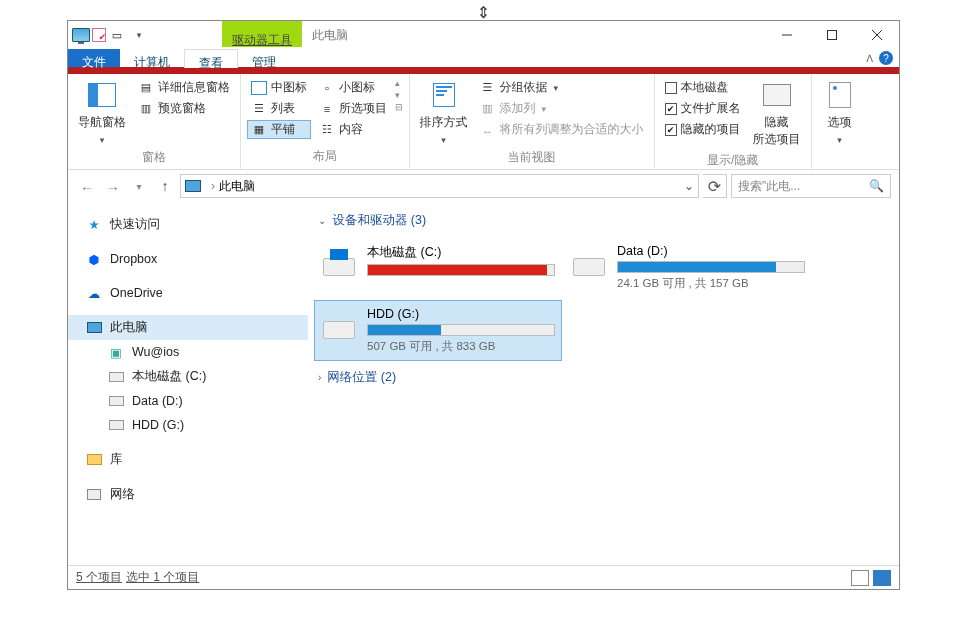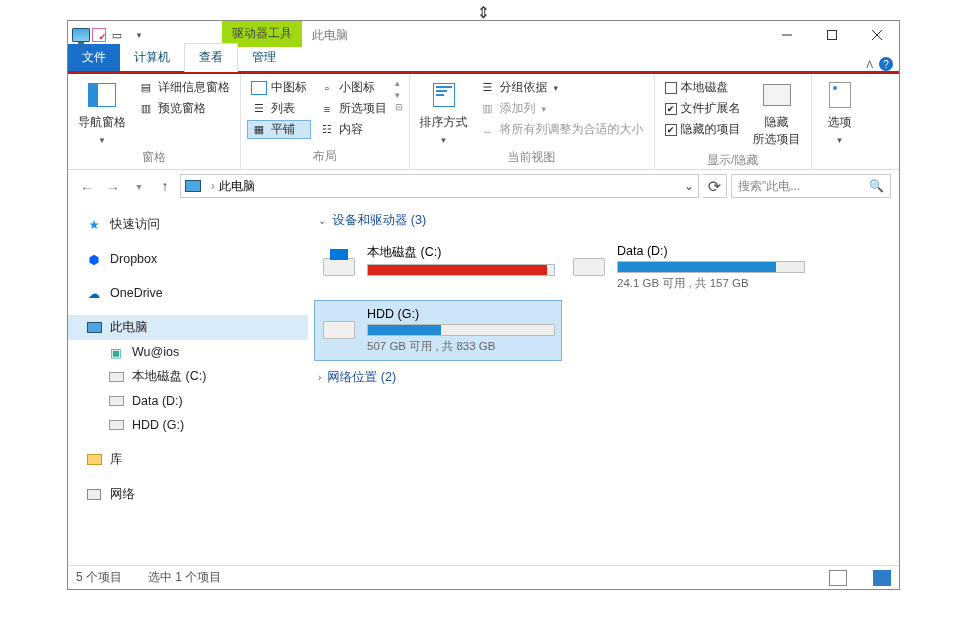--- a/index.html
+++ b/index.html
@@ -7,29 +7,29 @@
 .window { width: 833px; height: 570px; border: 1px solid #888; background: #fff; position: relative; display: flex; flex-direction: column; }
 .resize-handle { position: absolute; top: -18px; left: 50%; transform: translateX(-50%); font-size: 16px; color: #333; }
 
 
 .titlebar { height: 28px; display: flex; align-items: center; background: #fff; }
 .qat { display: flex; align-items: center; height: 100%; padding: 0 2px; }
 .qat-item { width: 22px; height: 22px; display: flex; align-items: center; justify-content: center; font-size: 11px; color: #333; }
 .monitor-icon { width: 18px; height: 14px; background: linear-gradient(#4da6e0,#87cef2); border: 1px solid #256; border-radius: 1px; position: relative; }
 .monitor-icon::after { content:''; position:absolute; bottom:-3px; left:5px; width:6px; height:2px; background:#666; }
 .title-context { display: flex; align-items: stretch; height: 100%; margin-left: 70px; }
-.context-tab { background: #a0d911; color: #444; font-size: 12px; padding: 4px 10px 0; border-bottom: 2px solid #fff; }
+.context-tab { background: #a0d911; color: #444; font-size: 12px; padding: 11px 10px 0; border-bottom: 2px solid #fff; text-decoration: underline; }
 .window-title { font-size: 12px; color: #777; padding: 6px 10px 0; }
 .titlebar-spacer { flex: 1; }
 .win-buttons { display: flex; }
 .win-btn { width: 45px; height: 28px; display: flex; align-items: center; justify-content: center; color: #444; }
 .win-btn svg { width: 10px; height: 10px; }
 
 
-.ribbon-tabs { height: 25px; display: flex; align-items: flex-end; border-bottom: 3px solid #b91c1c; }
+.ribbon-tabs { height: 25px; display: flex; border-bottom: 7px solid #b91c1c; }
 .rtab { font-size: 12px; padding: 5px 14px; cursor: default; color: #0c4a6e; }
 .rtab.file { background: #1a6fc9; color: #fff; }
 .rtab.active { border: 1px solid #ddd; border-bottom: 1px solid #fff; margin-bottom: -1px; background: #fff; }
 .rtab.context { margin-left: 0; }
 .ribbon-right { margin-left: auto; display: flex; align-items: center; padding-right: 6px; gap: 6px; }
 .chev-up { color: #666; font-size: 10px; }
 .help-icon { width: 14px; height: 14px; border-radius: 50%; background: #1a6fc9; color: #fff; font-size: 10px; display: flex; align-items: center; justify-content: center; }
 
 
 .ribbon { height: 96px; border-bottom: 1px solid #ddd; display: flex; font-size: 12px; color: #333; }
@@ -91,21 +91,21 @@
 .drive-icon { width:36px; height:32px; display:flex; align-items:flex-end; justify-content:center; }
 .drive-hdd { width:32px; height:18px; background:#f0f0f0; border:1px solid #bbb; border-radius:2px; position:relative; }
 .drive-os::after { content:''; position:absolute; top:-10px; left:6px; width:18px; height:11px; background:#0078d7; }
 .drive-info { flex:1; display:flex; flex-direction:column; gap:3px; }
 .drive-name { font-size:12.5px; }
 .drive-bar { height:12px; border:1px solid #bbb; background:#eee; position:relative; }
 .drive-fill { position:absolute; top:0; left:0; height:100%; }
 .drive-free { font-size:11.5px; color:#666; }
 
 
-.status { height:24px; border-top:1px solid #ddd; display:flex; align-items:center; font-size:12px; color:#555; padding:0 8px; gap:26px; }
+.status { height:24px; border-top:1px solid #ddd; display:flex; align-items:center; font-size:12px; color:#555; padding:0 8px; gap:4px;text-decoration:underline; }
 .status-spacer { flex:1; }
 .view-toggle { width:18px; height:16px; border:1px solid #888; display:flex; }
 .view-toggle.active { background:#2f7cc7; border-color:#2f7cc7; }
 </style>
 </head>
 <body>
 
 <div class="window">
   <div class="resize-handle">⇕</div>
 

